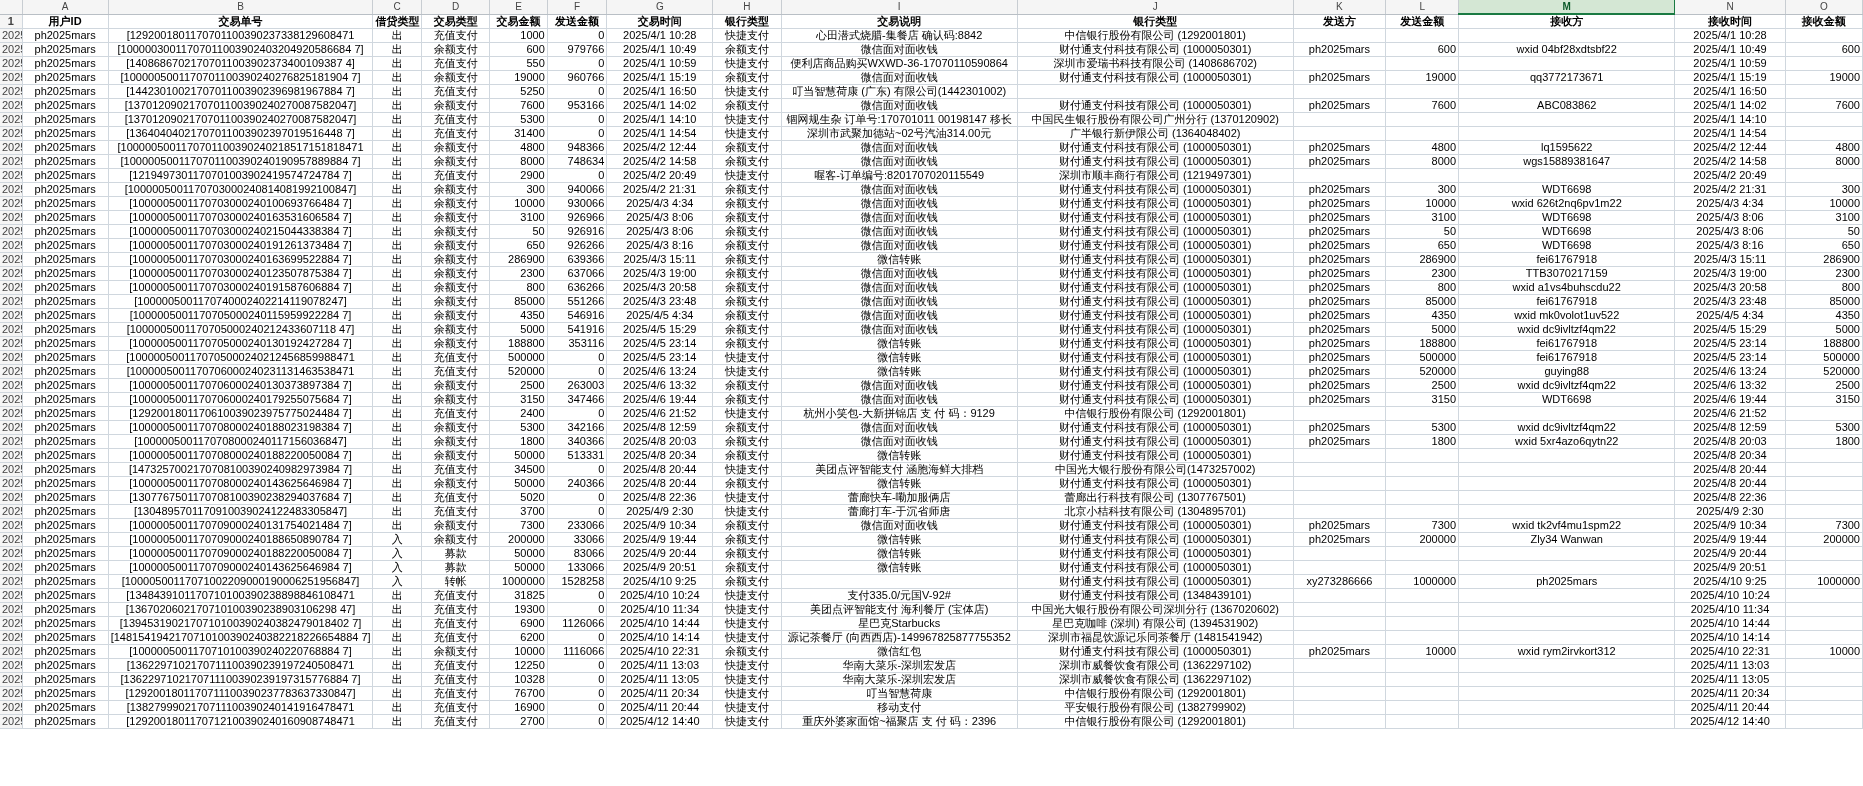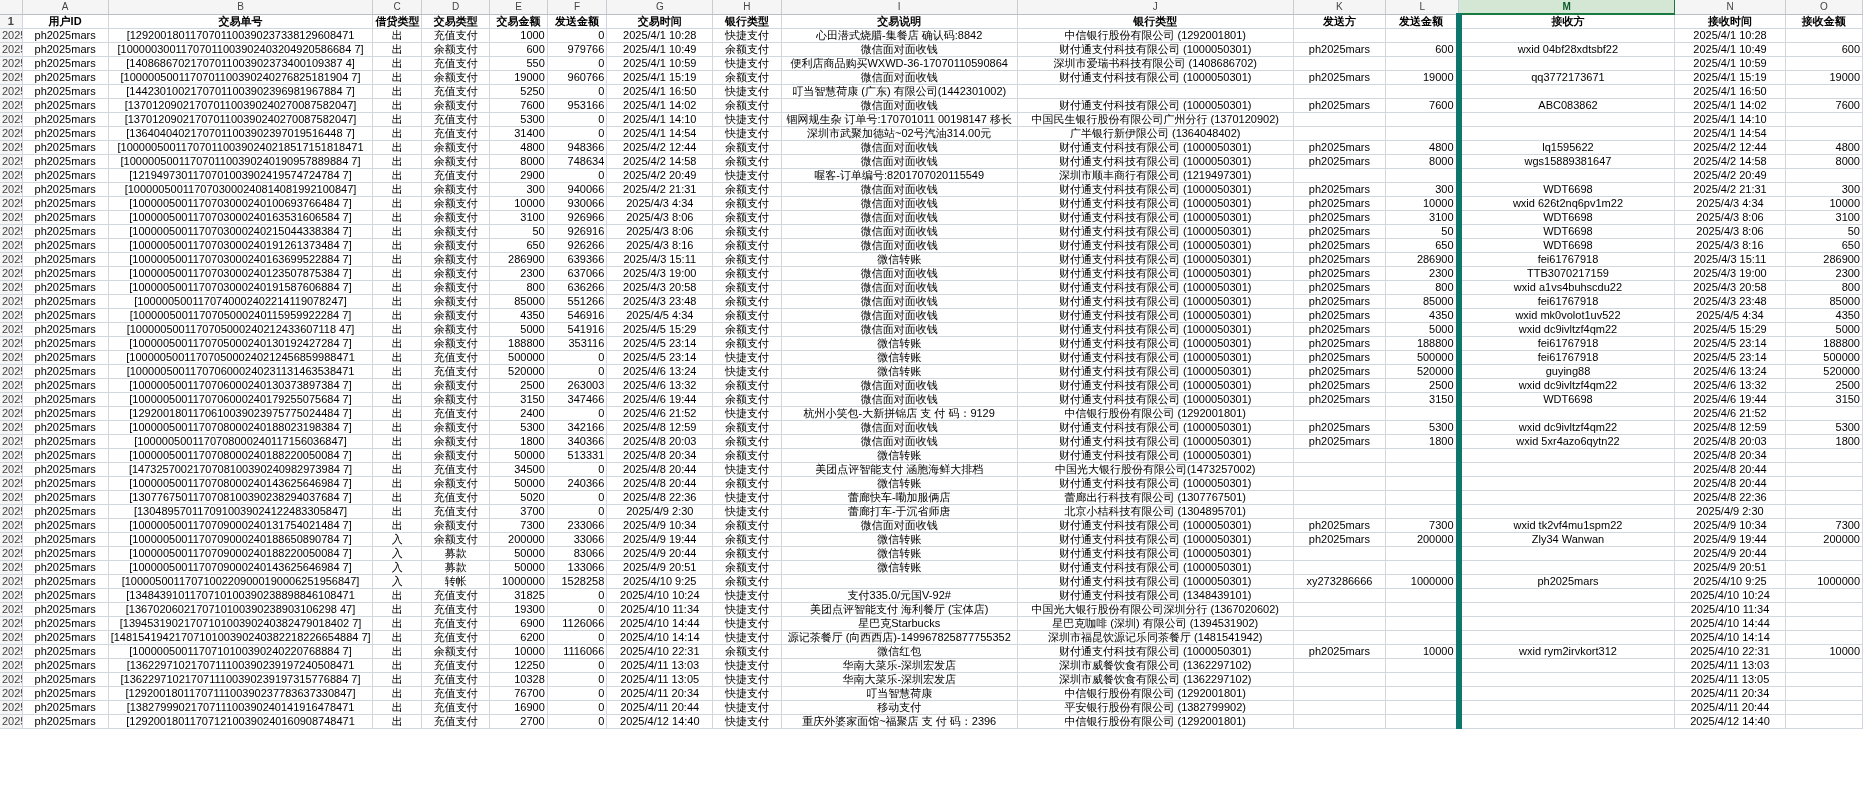--- a/index.html
+++ b/index.html
@@ -71,21 +71,21 @@
   }
   td.c-center { text-align: center; }
   td.c-right { text-align: right; }
   .corner {
     background: #f5f5f5;
     border-right: 1px solid #c8cdd2;
     border-bottom: 1px solid #b9bfc5;
   }
   
   td.colM {
-    border-left: 6px solid #0f766e;
+    border-left: 1px solid #0f766e;
     border-right: 1px solid #1a7a42;
   }
   tr.colhead td.colMhead {
     border-left: 1px solid #1a7a42;
     border-right: 1px solid #1a7a42;
   }
 </style>
 </head>
 <body>
 

